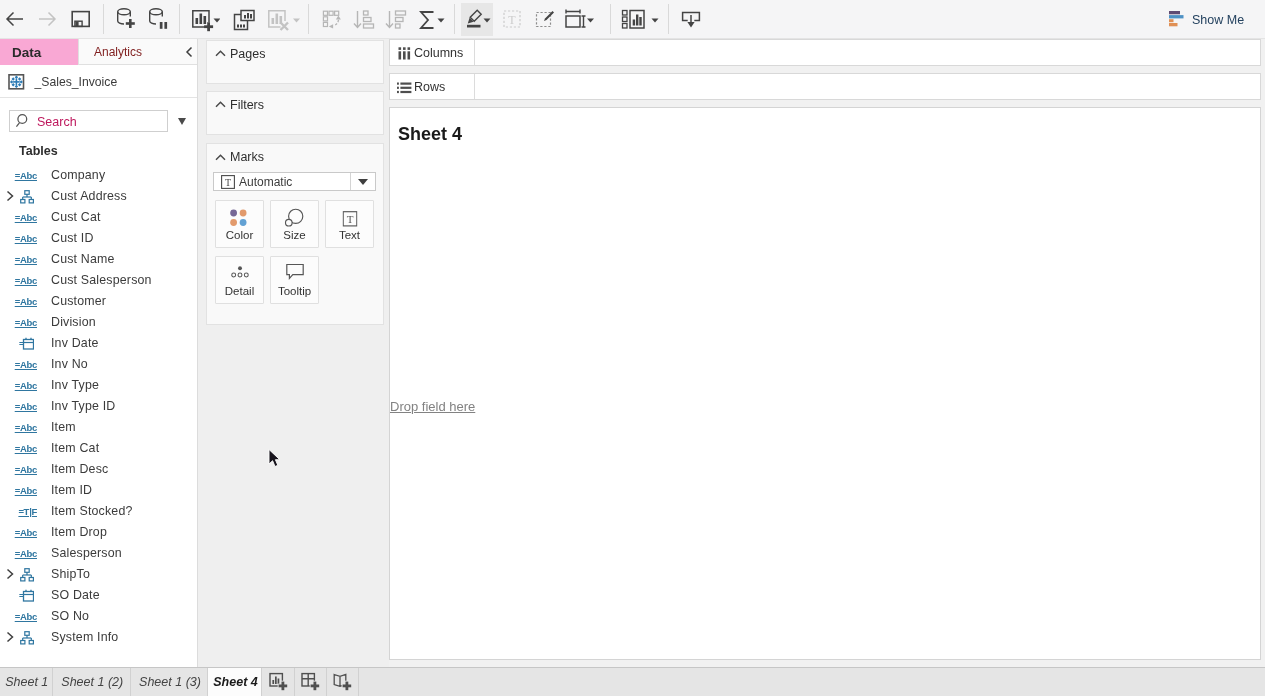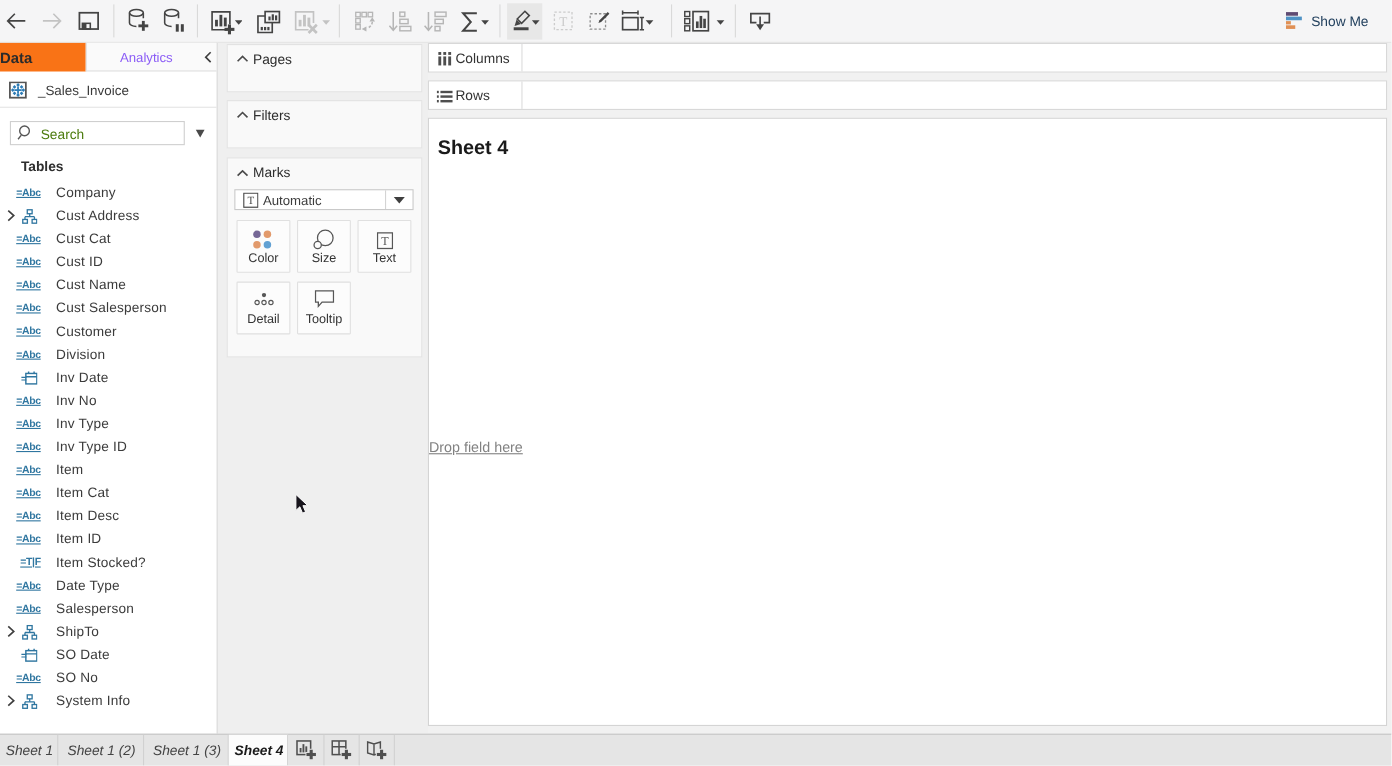--- a/index.html
+++ b/index.html
@@ -8,29 +8,29 @@
 .abs { position:absolute; }
 
 
 #toolbar { left:0; top:0; width:1265px; height:39px; background:#f5f5f6; border-bottom:1px solid #e4e4e4; }
 .tbi { position:absolute; top:8px; }
 .tsep { position:absolute; top:4px; width:1px; height:30px; background:#d9d9d9; }
 
 
 #datapane { left:0; top:39px; width:197px; height:628px; background:#ffffff; }
 #dtabs { position:absolute; left:0; top:0; width:197px; height:26px; }
-#tab-data { position:absolute; left:0; top:0; width:78px; height:26px; background:#f97316; font-size:13.5px; font-weight:bold; color:#2b2b2b; line-height:27px; padding-left:0; }
-#tab-analytics { position:absolute; left:78px; top:0; width:119px; height:26px; background:#fafafa; border-left:1px solid #e0e0e0; border-bottom:1px solid #e0e0e0; font-size:12px; color:#8b5cf6; line-height:27px; padding-left:30px; }
+#tab-data { position:absolute; left:0; top:0; width:78px; height:26px; background:#f9a8d4; font-size:13.5px; font-weight:bold; color:#2b2b2b; line-height:27px; padding-left:12px; }
+#tab-analytics { position:absolute; left:78px; top:0; width:119px; height:26px; background:#fafafa; border-left:1px solid #e0e0e0; border-bottom:1px solid #e0e0e0; font-size:12px; color:#7f1d1d; line-height:27px; padding-left:15px; }
 #collapse { position:absolute; left:184px; top:6px; }
 #dsrow { position:absolute; left:0; top:28px; width:197px; height:30px; }
 #dsicon { position:absolute; left:8px; top:7px; }
 #dsname { position:absolute; left:34.5px; top:8px; font-size:12.2px; color:#3b3b3b; }
 #dsdivider { position:absolute; left:0; top:58px; width:197px; height:1px; background:#e4e4e4; }
 #searchbox { position:absolute; left:9px; top:71px; width:159px; height:22px; border:1px solid #cfcfcf; background:#fff; }
-#searchtxt { position:absolute; left:27px; top:3.5px; font-size:12.5px; color:#4d7c0f; }
+#searchtxt { position:absolute; left:27px; top:3.5px; font-size:12.5px; color:#be185d; }
 #searcharrow { position:absolute; left:177.5px; top:79px; width:0; height:0; border-left:4.5px solid transparent; border-right:4.5px solid transparent; border-top:7px solid #4a4a4a; }
 #tablesh { position:absolute; left:19px; top:105px; font-size:12.5px; font-weight:bold; color:#2e2e2e; }
 #fields { position:absolute; left:0; top:126px; width:197px; }
 .frow { position:relative; width:197px; height:21px; }
 .ficon { position:absolute; left:13px; top:0; width:24px; height:21px; color:#2f76a0; font-size:9.5px; font-weight:bold; line-height:21px; text-align:right; letter-spacing:-0.3px;text-decoration:underline; }
 .fexp { position:absolute; left:6px; top:4px; }
 .fname { position:absolute; left:51px; top:0; font-size:12.4px; letter-spacing:0.18px; color:#3b3b3b; line-height:21px; white-space:nowrap; }
 .fsvg { position:absolute; left:18px; top:3.5px; }
 
 
@@ -313,21 +313,21 @@
       <div class="frow">
         <span class="ficon">=Abc</span>
         <span class="fname">Item ID</span>
       </div>
       <div class="frow">
         <span class="ficon">=T|F</span>
         <span class="fname">Item Stocked?</span>
       </div>
       <div class="frow">
         <span class="ficon">=Abc</span>
-        <span class="fname">Date Type</span>
+        <span class="fname">Item Drop</span>
       </div>
       <div class="frow">
         <span class="ficon">=Abc</span>
         <span class="fname">Salesperson</span>
       </div>
       <div class="frow">
         <svg class="fexp" width="8" height="12" viewBox="0 0 8 12">
           <path d="M1.5 1.5 L6.5 6 L1.5 10.5" fill="none" stroke="#3f3f3f" stroke-width="1.5"></path>
         </svg>
         <svg class="fsvg" width="14" height="14" viewBox="0 0 14 14" style="left:20px;">

